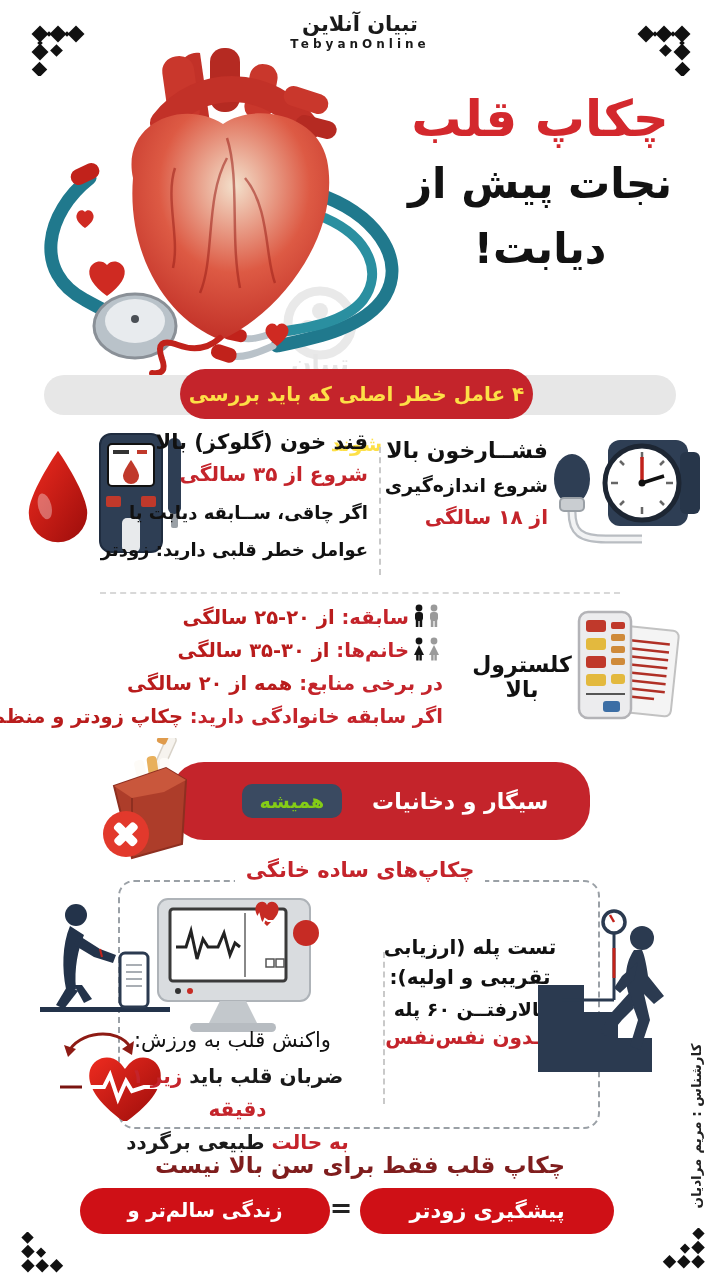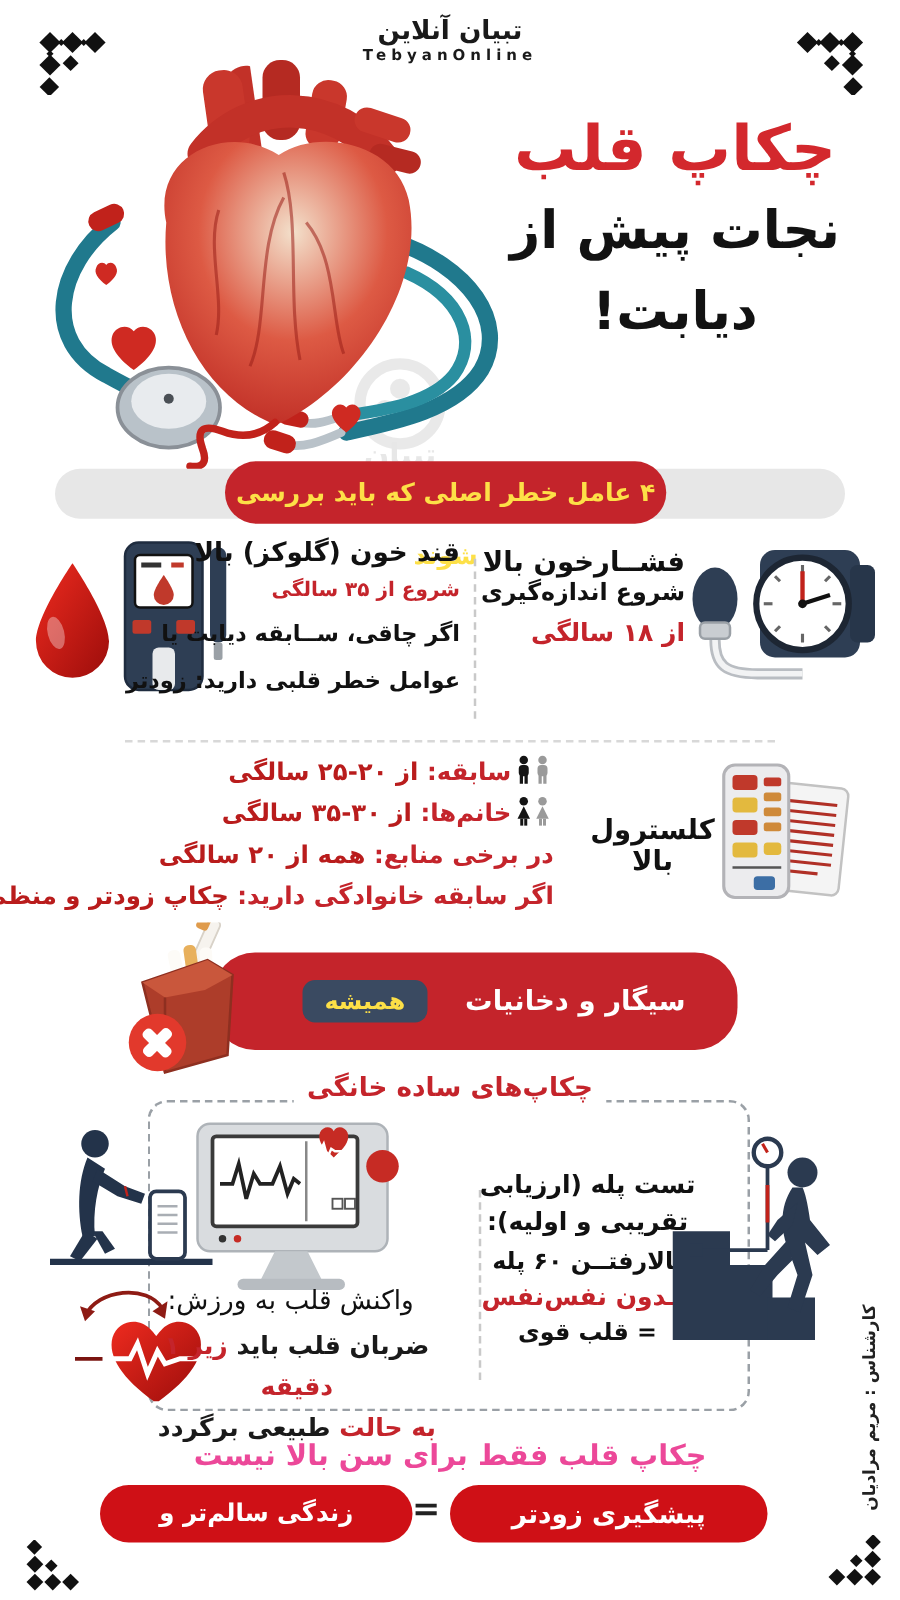--- a/index.html
+++ b/index.html
@@ -14,56 +14,56 @@
   .hero-title{left:390px;top:88px;width:300px;text-align:center;}
   .hero-title .t1{font-size:50px;font-weight:700;color:#d3282d;line-height:1.25;}
   .hero-title .t2{font-size:42px;font-weight:700;color:#121212;line-height:1.55;}
   
   .gray-pill{left:44px;top:375px;width:632px;height:40px;border-radius:22px;background:#e7e7e7;}
   .red-pill{left:180px;top:369px;width:353px;height:50px;border-radius:26px;background:#c4242b;
             color:#fde047;font-size:20px;font-weight:700;text-align:center;line-height:50px;}
   
   .bp-text{left:348px;top:438px;width:200px;text-align:right;}
   .bp-text .h{font-size:22px;font-weight:700;}
-  .bp-text .l{font-size:19px;font-weight:600;margin-top:0;}
+  .bp-text .l{font-size:19px;font-weight:600;margin-top:11px;}
   .bp-text .r{font-size:20px;font-weight:700;color:#c4242b;margin-top:9px;}
   .sugar-text{left:98px;top:430px;width:270px;text-align:right;}
   .sugar-text .h{font-size:21px;font-weight:700;}
-  .sugar-text .r{font-size:16px;font-weight:700;color:#c4242b;margin-top:8px;}
+  .sugar-text .r{font-size:20px;font-weight:700;color:#c4242b;margin-top:8px;}
   .sugar-text .l{font-size:18px;font-weight:600;margin-top:16px;}
   .vdash1{left:379px;top:447px;height:128px;width:0;border-left:2px dashed #c9c9c9;}
   .hdash{left:100px;top:592px;width:520px;height:0;border-top:2px dashed #d8d8d8;}
   
   .chol-label{left:462px;top:652px;width:120px;text-align:center;font-size:22px;font-weight:700;}
   .chol-rows{left:15px;top:601px;width:428px;text-align:right;}
   .chol-row{height:33px;line-height:33px;font-size:19.5px;white-space:nowrap;}
   .chol-row .lab{color:#c4242b;font-weight:700;}
   .chol-row .val{color:#b91c1c;font-weight:700;}
   .ppl{display:inline-block;vertical-align:-4px;margin-left:4px;}
   
   .smoke-banner{left:170px;top:762px;width:420px;height:78px;border-radius:34px;background:#c4242b;
                 display:flex;align-items:center;justify-content:center;gap:30px;padding-left:30px;box-sizing:border-box;}
   .smoke-text{color:#fff;font-size:22px;font-weight:700;}
-  .smoke-badge{background:#3a4a61;color:#fde047;font-size:19px;font-weight:700;border-radius:10px;
+  .smoke-badge{background:#3a4a61;color:#84cc16;font-size:19px;font-weight:700;border-radius:10px;
                padding:6px 18px;}
   
   .home-box{left:118px;top:880px;width:478px;height:245px;border:2px dashed #9aa0a6;border-radius:16px;}
   .home-title{left:235px;top:856px;width:250px;text-align:center;background:#fff;z-index:3;
               color:#c4242b;font-size:21px;font-weight:700;padding:2px 0;}
   .vdash2{left:383px;top:952px;height:152px;width:0;border-left:2px dashed #c9c9c9;z-index:2;}
   .step-text{left:380px;top:932px;width:180px;text-align:center;z-index:2;}
   .step-text .b{font-size:20px;font-weight:700;line-height:1.5;}
   .step-text .l{font-size:19px;font-weight:600;margin-top:6px;}
   .step-text .r{font-size:20px;font-weight:700;color:#c4242b;margin-top:5px;}
   .exr-title{left:125px;top:1028px;width:215px;text-align:center;font-size:21px;font-weight:400;z-index:2;}
   .exr-lines{left:110px;top:1060px;width:255px;text-align:center;z-index:2;font-size:20px;line-height:1.65;}
   .exr-lines .blk{color:#1a1a1a;font-weight:600;}
   .exr-lines .red{color:#c4242b;font-weight:700;}
   
-  .statement{left:0;right:0;top:1152px;text-align:center;font-size:23px;font-weight:700;color:#ec4899;}
+  .statement{left:0;right:0;top:1152px;text-align:center;font-size:23px;font-weight:700;color:#7f1d1d;}
   .pill{position:absolute;height:46px;border-radius:23px;background:#cf1016;color:#fff;
         font-weight:700;text-align:center;line-height:46px;}
   .pill-right{left:360px;top:1188px;width:254px;font-size:21px;}
   .pill-left{left:80px;top:1188px;width:250px;font-size:19.5px;}
   .equals{left:326px;top:1192px;width:30px;text-align:center;font-size:27px;font-weight:700;color:#222;}
   .credit{left:597px;top:1117px;width:200px;height:18px;text-align:center;font-size:13.5px;font-weight:600;
           color:#222;transform:rotate(-90deg);}
 </style>
 </head>
 <body>
@@ -368,21 +368,20 @@
     <circle cx="76" cy="22" r="11" fill="#fff" stroke="#2b3a50" stroke-width="3.5"></circle>
     <line x1="76" y1="22" x2="72" y2="15" stroke="#c2221a" stroke-width="2.5"></line>
     <line x1="20" y1="100" x2="76" y2="100" stroke="#2b3a50" stroke-width="3"></line>
     <rect x="14" y="95" width="10" height="10" fill="#2b3a50"></rect>
   </svg>
   <div class="abs step-text">
     <div class="b">تست پله (ارزیابی</div>
     <div class="b">تقریبی و اولیه):</div>
     <div class="l">بالارفتــن ۶۰ پله</div>
     <div class="r">بــدون نفس‌نفس</div>
-    <div class="l">= قلب قوی</div>
   </div>
 
   <svg class="abs" style="left:38px;top:893px;z-index:2" width="295" height="142" viewBox="0 0 295 142">
     <rect x="120" y="6" width="152" height="102" rx="10" fill="#d9dcdf" stroke="#aeb3b8" stroke-width="2"></rect>
     <rect x="132" y="16" width="116" height="72" rx="3" fill="#fff" stroke="#3a3a3a" stroke-width="3"></rect>
     <polyline points="138,54 148,54 153,38 159,66 165,46 170,54 180,54 186,40 192,62 197,50 202,54" fill="none" stroke="#222" stroke-width="3"></polyline>
     <line x1="207" y1="20" x2="207" y2="84" stroke="#888" stroke-width="2"></line>
     <path d="M226,30 c-7,-6 -10,-12 -8,-17 c2,-5 9,-6 11,-1 c2,-5 9,-4 11,1 c2,5 -1,11 -8,17 l-3,3 Z" fill="#c62b24"></path>
     <polyline points="212,28 218,28 221,22 224,33 227,26 230,28 242,28" fill="none" stroke="#fff" stroke-width="2"></polyline>
     <rect x="228" y="66" width="8" height="8" fill="#fff" stroke="#555" stroke-width="1.5"></rect>

